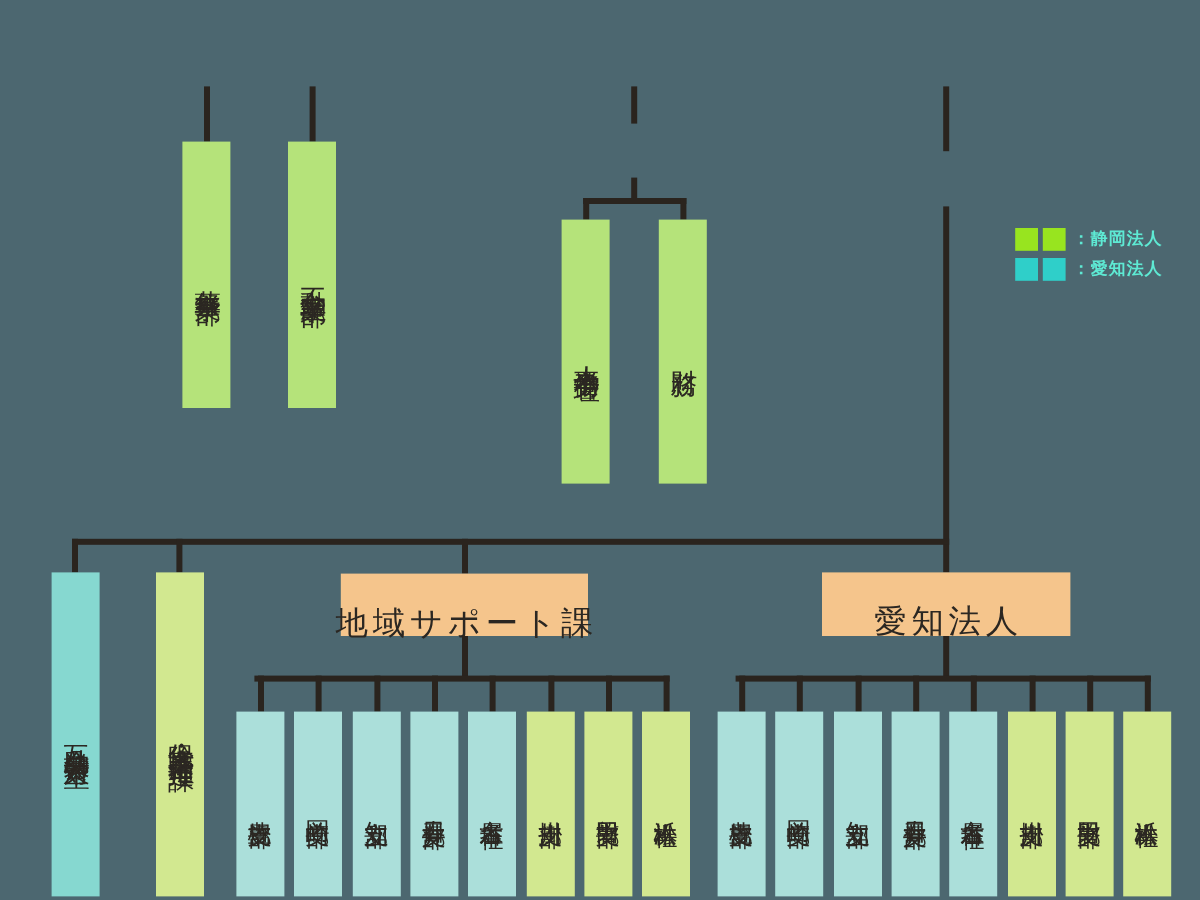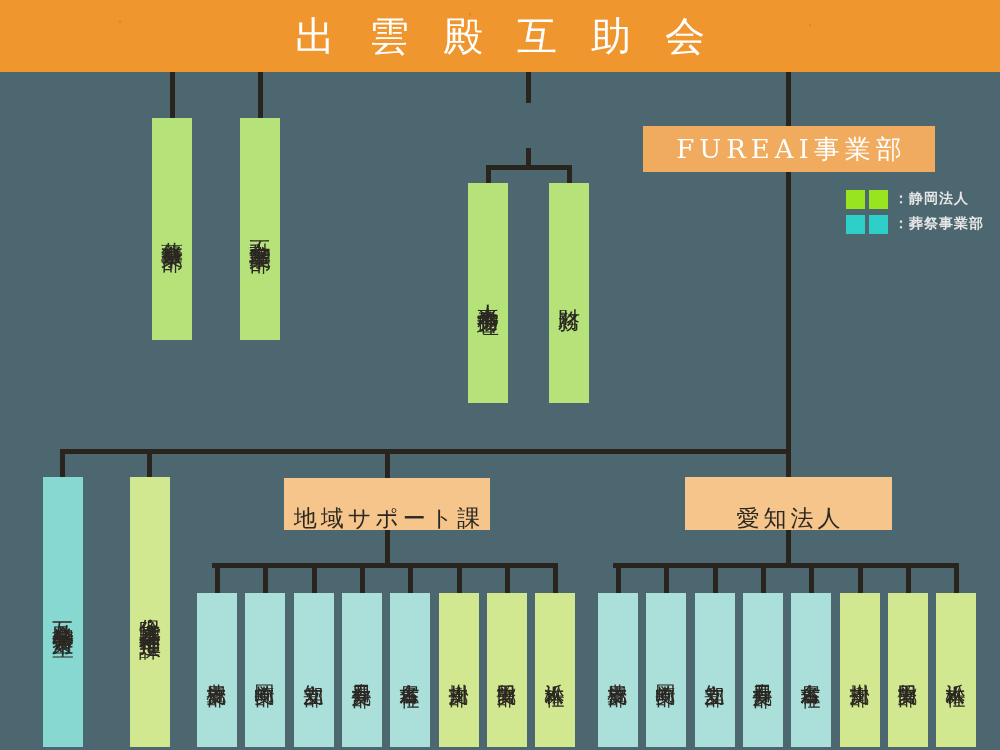--- a/index.html
+++ b/index.html
@@ -31,52 +31,49 @@
   
   .cline{position:absolute;background:var(--line,#2A241E);width:5px;}
   .cline.h{height:5px;}
   
   .box{position:absolute;box-sizing:border-box;display:flex;align-items:center;justify-content:center;}
   .hbox span{white-space:nowrap;}
   .orange1{background:var(--dept-orange,#EFA34F);}
   .orange2{background:var(--fureai-orange,#F1AB5E);}
   .tan{background:var(--section-tan,#F5C58C);}
   .white-label{color:#fff;font-size:26px;letter-spacing:7px;margin-right:-7px;}
-  .tan-label{color:var(--ink,#2B2722);font-size:23px;letter-spacing:4px;margin-right:-4px;margin-top:29px;}
+  .tan-label{color:var(--ink,#2B2722);font-size:27px;letter-spacing:4px;margin-right:-4px;margin-top:29px;}
   
   .vbox{
     position:absolute;width:40px;display:flex;align-items:center;justify-content:center;
     writing-mode:vertical-rl;text-orientation:upright;
     color:var(--ink,#2B2722);
   }
   .vbox span{font-size:22px;letter-spacing:2px;line-height:1;}
   .vbox.child span{font-size:20px;letter-spacing:1px;}
   .green-bright{background:var(--shizuoka-green,#B5E37A);}
   .green-pale{background:var(--shizuoka-pale,#D2E890);}
   .teal-bright{background:var(--aichi-bright,#86D8D0);}
   .teal-pale{background:var(--aichi-pale,#ABDFDA);}
   
   .legend{position:absolute;left:846px;top:189px;}
   .legend-row{display:flex;align-items:center;height:20px;margin-bottom:5px;}
   .swatch{width:19px;height:19px;margin-right:4px;}
   .sw-green{background:var(--legend-green,#98E41F);}
   .sw-cyan{background:var(--legend-cyan,#2FCFC9);}
   .legend-row b{
-    font-size:14px;color:#e5e5e5;letter-spacing:1px;white-space:nowrap;margin-left:2px;
+    font-size:14px;color:#5eead4;letter-spacing:1px;white-space:nowrap;margin-left:2px;
     font-family:"DejaVu Serif","Liberation Serif",serif;
   }
 </style>
 </head>
 <body>
 
 <div id="canvas">
 
-  <div class="banner">
-    <span>出雲殿互助会</span>
-  </div>
 
   <div class="cline" style="left:170px;top:72px;height:46px"></div>
   <div class="cline" style="left:258px;top:72px;height:46px"></div>
   <div class="cline" style="left:526px;top:72px;height:31px"></div>
   <div class="cline" style="left:786px;top:72px;height:54px"></div>
 
   <div class="vbox green-bright" style="left:152px;top:118px;height:222px">
     <span>葬祭事業部</span>
   </div>
   <div class="vbox green-bright" style="left:240px;top:118px;height:222px">
@@ -89,34 +86,31 @@
   <div class="cline" style="left:486px;top:165px;height:18px"></div>
   <div class="cline" style="left:567px;top:165px;height:18px"></div>
 
   <div class="vbox green-bright" style="left:468px;top:183px;height:220px">
     <span>人事労務管理</span>
   </div>
   <div class="vbox green-bright" style="left:549px;top:183px;height:220px">
     <span>財務</span>
   </div>
 
-  <div class="box hbox orange2" style="left:643px;top:126px;width:292px;height:46px">
-    <span class="white-label" style="letter-spacing:5px;margin-right:-5px;">FUREAI事業部</span>
-  </div>
 
   <div class="legend">
     <div class="legend-row">
       <span class="swatch sw-green"></span>
       <span class="swatch sw-green"></span>
       <b>：静岡法人</b>
     </div>
     <div class="legend-row">
       <span class="swatch sw-cyan"></span>
       <span class="swatch sw-cyan"></span>
-      <b>：葬祭事業部</b>
+      <b>：愛知法人</b>
     </div>
   </div>
 
   <div class="cline" style="left:786px;top:172px;height:305px"></div>
   <div class="cline h" style="left:60px;top:449px;width:731px"></div>
   <div class="cline" style="left:60px;top:449px;height:28px"></div>
   <div class="cline" style="left:147px;top:449px;height:28px"></div>
   <div class="cline" style="left:385px;top:449px;height:29px"></div>
 
   <div class="vbox teal-bright" style="left:43px;top:477px;height:270px">

